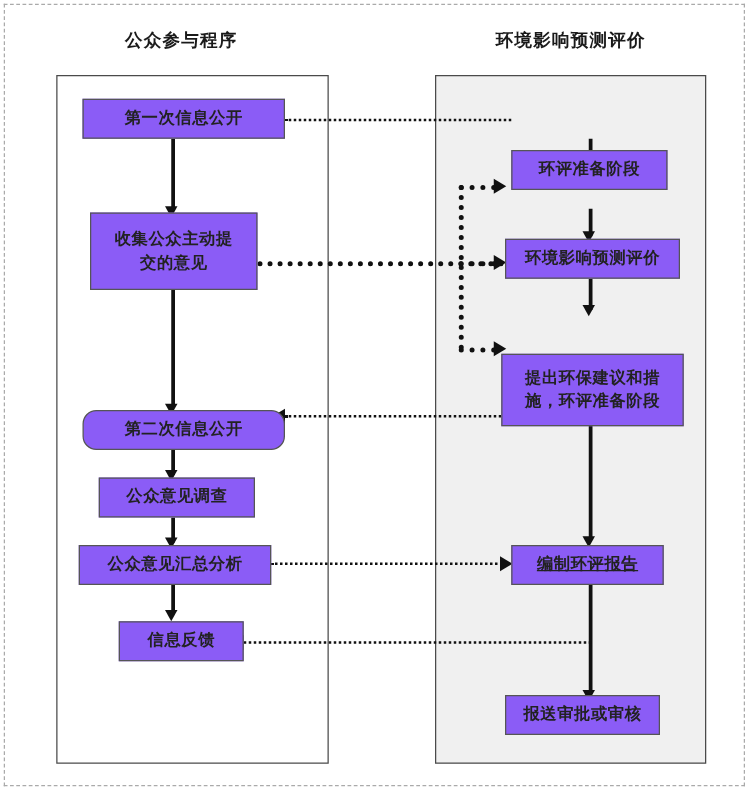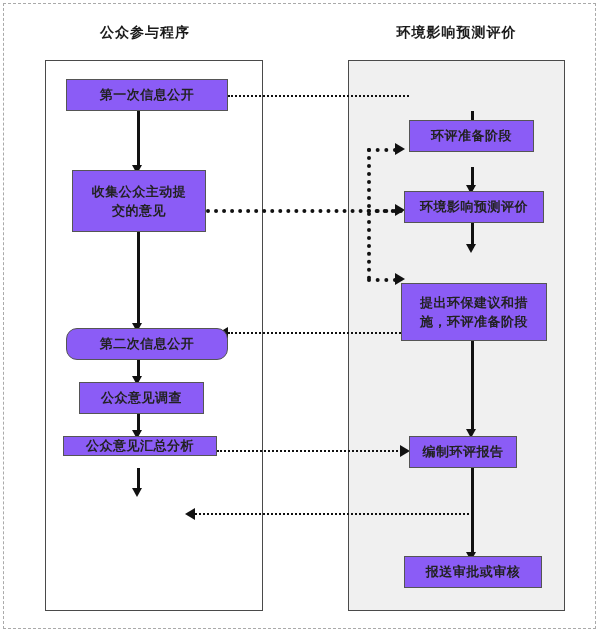--- a/index.html
+++ b/index.html
@@ -128,30 +128,31 @@
 
   <div class="node two-line" style="left:72px;top:170px;width:134px;height:62px;flex-direction:column;">
     <span>收集公众主动提</span>
     <span>交的意见</span>
   </div>
 
   <div class="node" style="left:66px;top:328px;width:162px;height:32px;border-radius:11px;">第二次信息公开</div>
 
   <div class="node" style="left:79px;top:382px;width:125px;height:32px;">公众意见调查</div>
 
-  <div class="node" style="left:63px;top:436px;width:154px;height:20px;">公众意见汇总分析</div>
+  <div class="node" style="left:63px;top:436px;width:154px;height:32px;">公众意见汇总分析</div>
 
+  <div class="node" style="left:95px;top:497px;width:100px;height:32px;">信息反馈</div>
 
 
   <div class="node" style="left:409px;top:120px;width:125px;height:32px;">环评准备阶段</div>
 
   <div class="node" style="left:404px;top:191px;width:140px;height:32px;">环境影响预测评价</div>
 
   <div class="node two-line" style="left:401px;top:252px;width:146px;height:58px;flex-direction:column;margin-top:31px;">
     <span>提出环保建议和措</span>
     <span>施，环评准备阶段</span>
   </div>
 
-  <div class="node" style="left:409px;top:436px;width:108px;height:32px;">编制环评报告</div>
+  <div class="node" style="left:409px;top:436px;width:122px;height:32px;text-decoration:underline;">编制环评报告</div>
 
-  <div class="node" style="left:404px;top:556px;width:138px;height:32px;">报送审批或审核</div>
+  <div class="node" style="left:404px;top:556px;width:124px;height:32px;">报送审批或审核</div>
 
 </div>
 
 </body></html>

